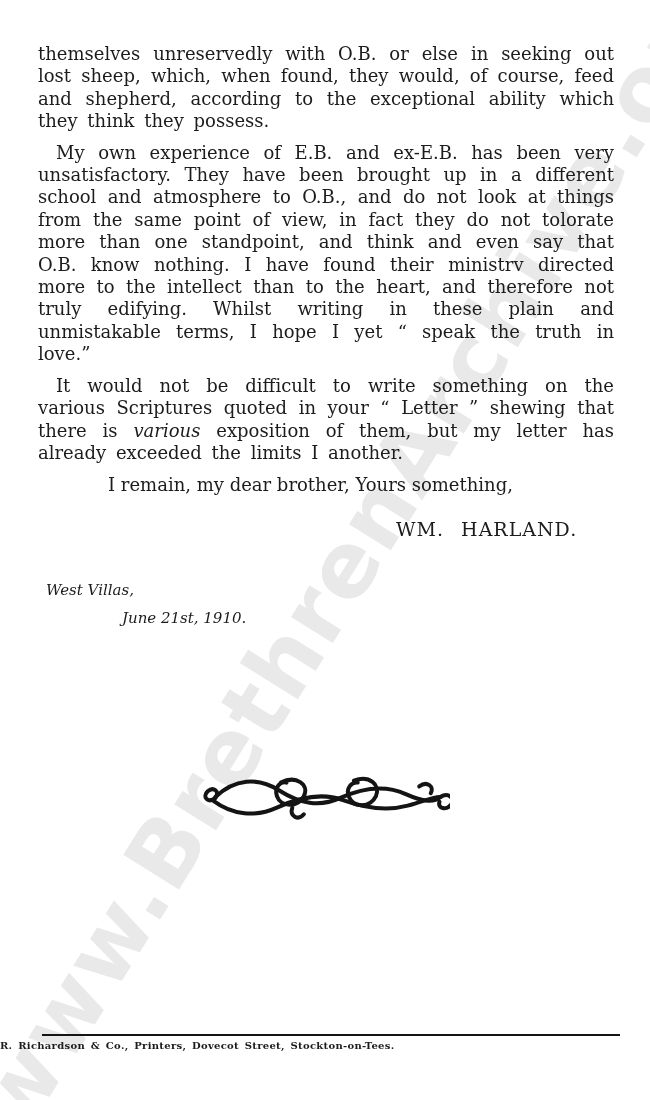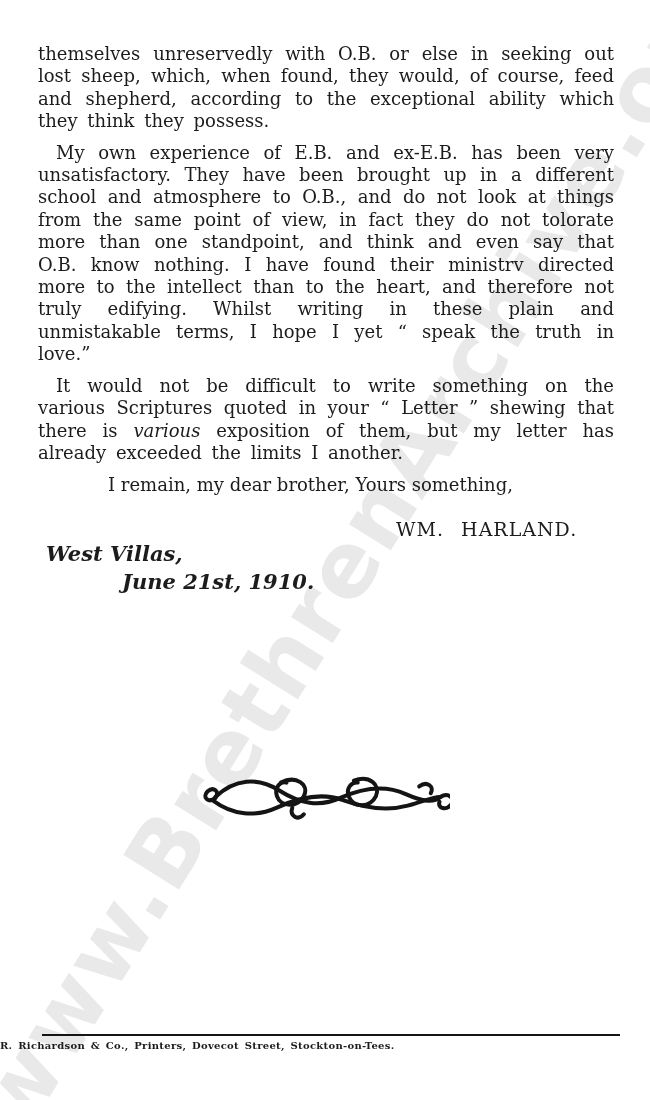--- a/index.html
+++ b/index.html
@@ -44,24 +44,24 @@
   }
   .signature{
     margin:22px 0 0 0;
     padding-left:358px;
     font-size:19px;
     letter-spacing:1px;
     word-spacing:10px;
     line-height:22px;
   }
   .address{
+    margin-top:36px;
     font-style:italic;
-    font-size:21px;
+    font-size:15px;
     line-height:28px;
-    font-weight:bold;
   }
   .addr-line.a0{padding-left:8px;}
   .addr-line.a1{padding-left:46px;}
   .addr-line.a2{padding-left:84px;}
   .ornament{
     position:absolute;
     left:50%;top:765px;
     transform:translateX(-50%);
     z-index:1;
   }

